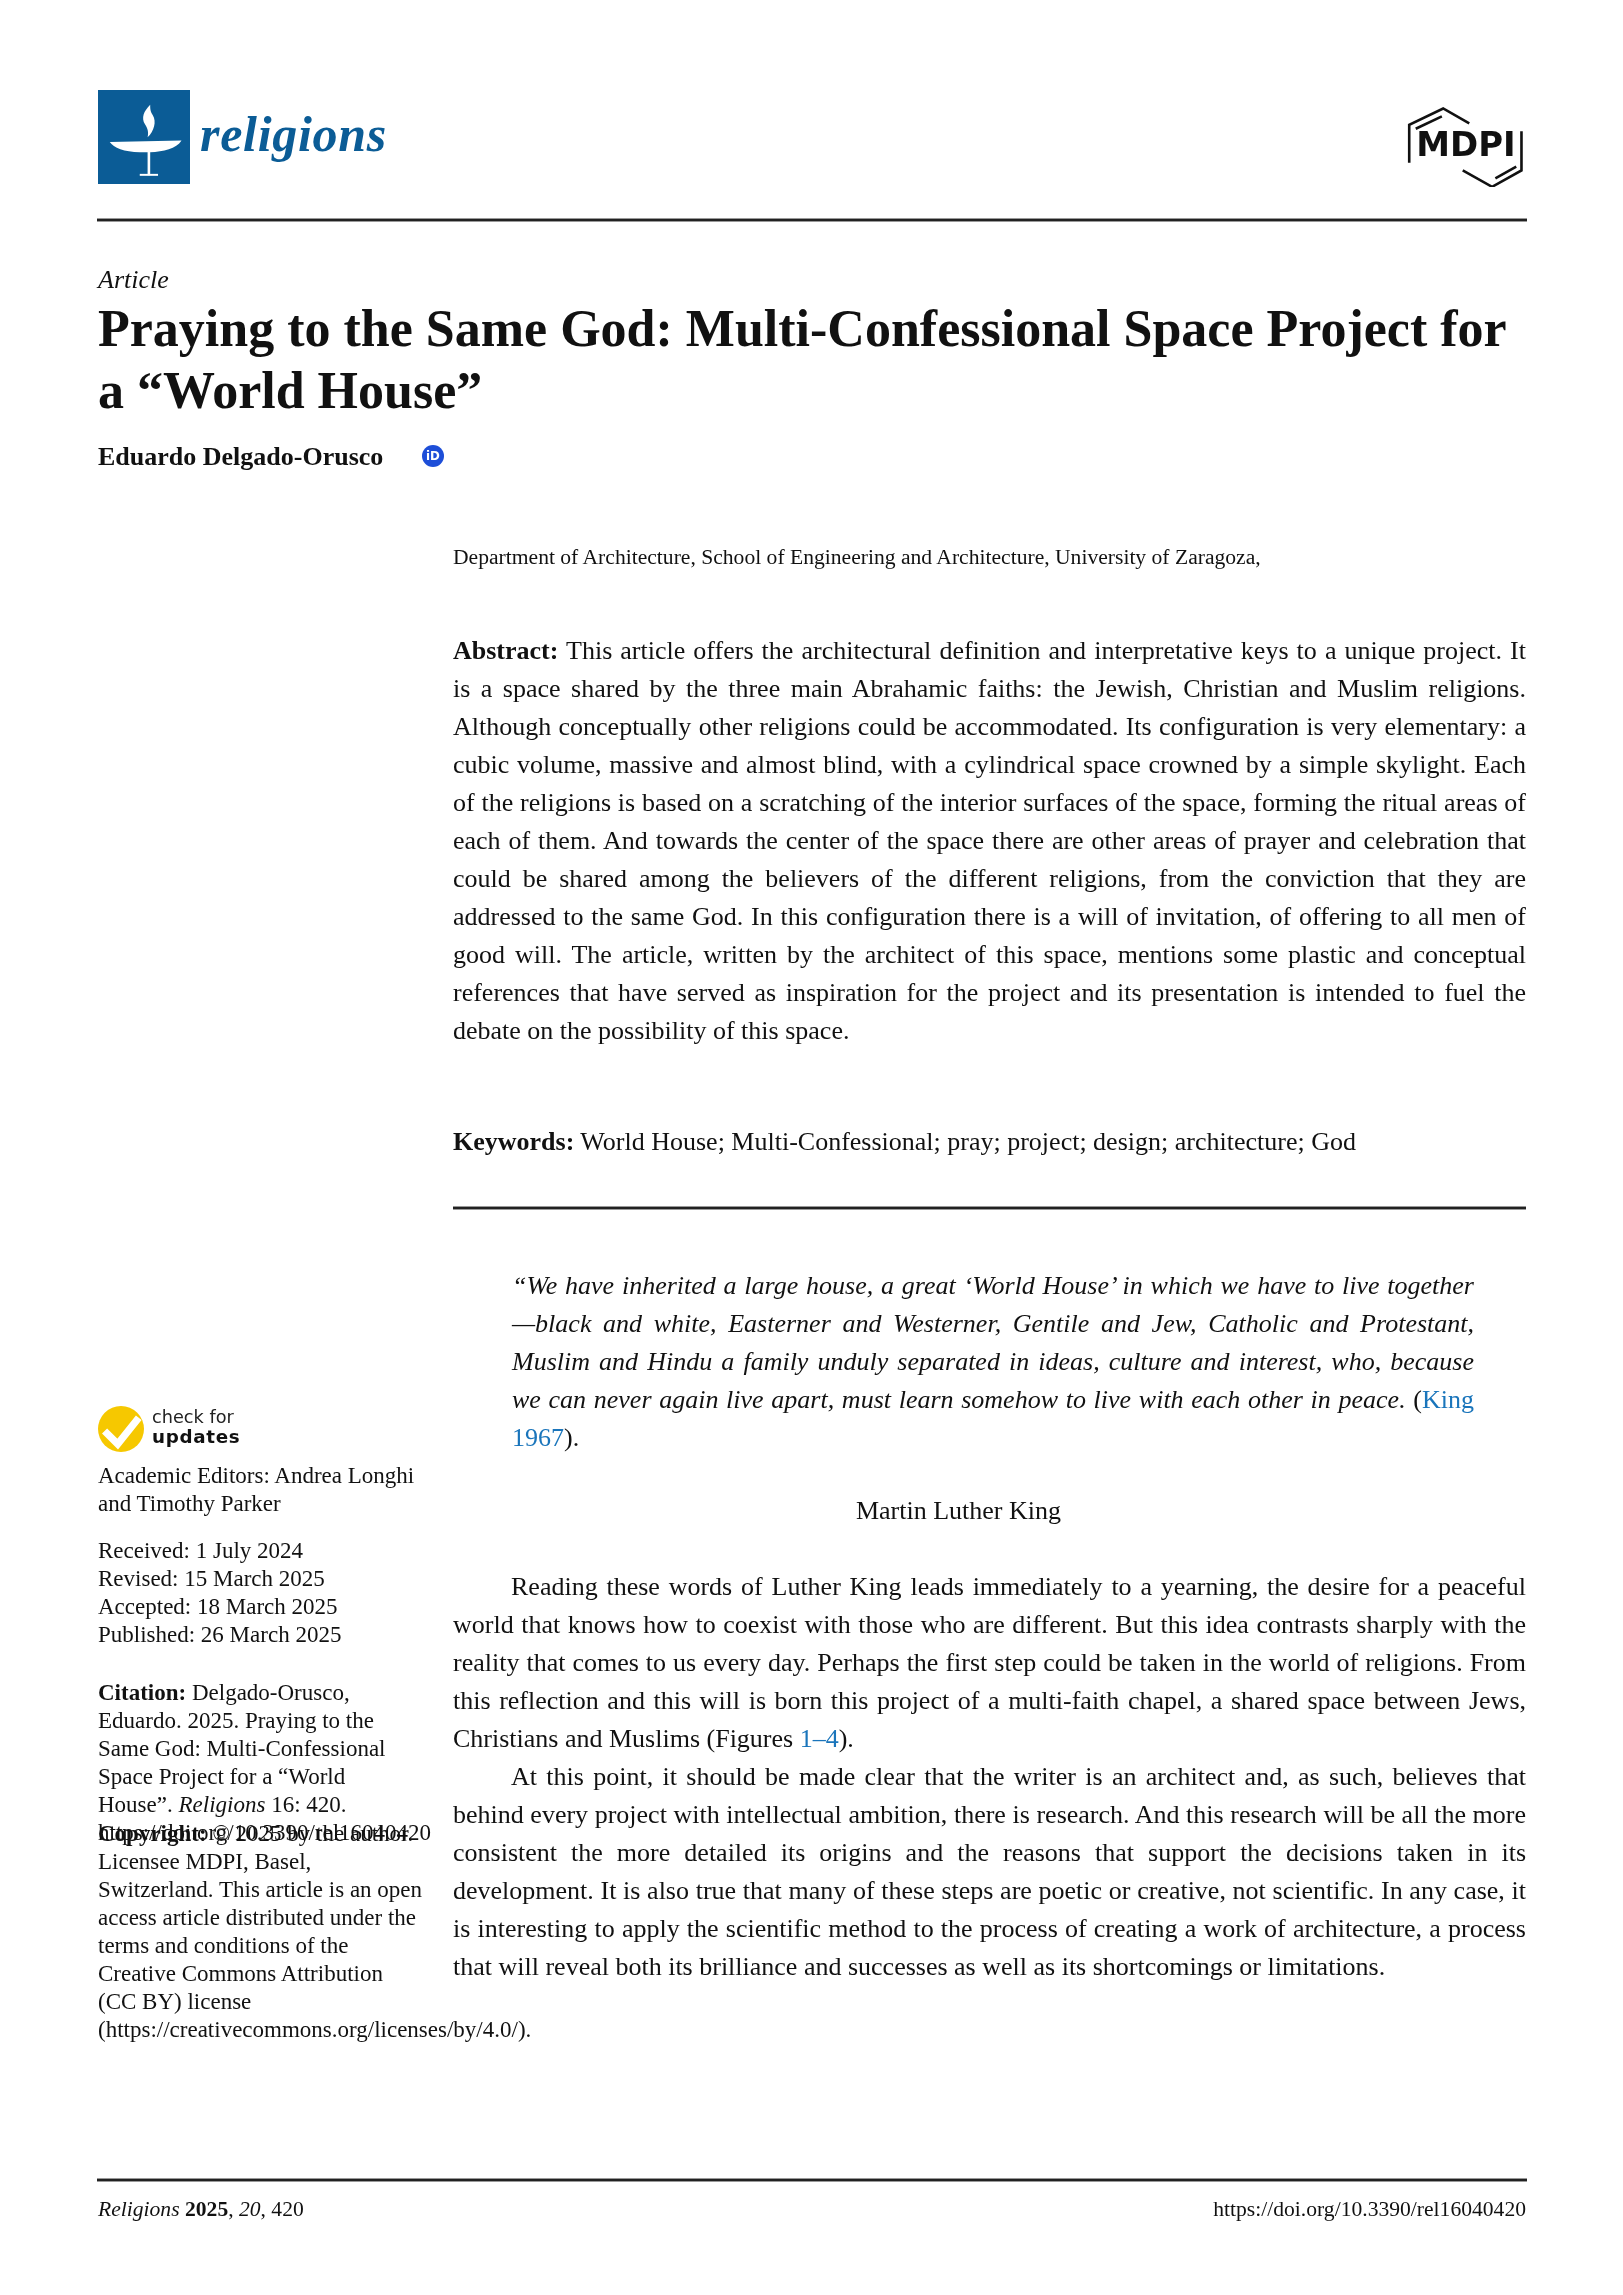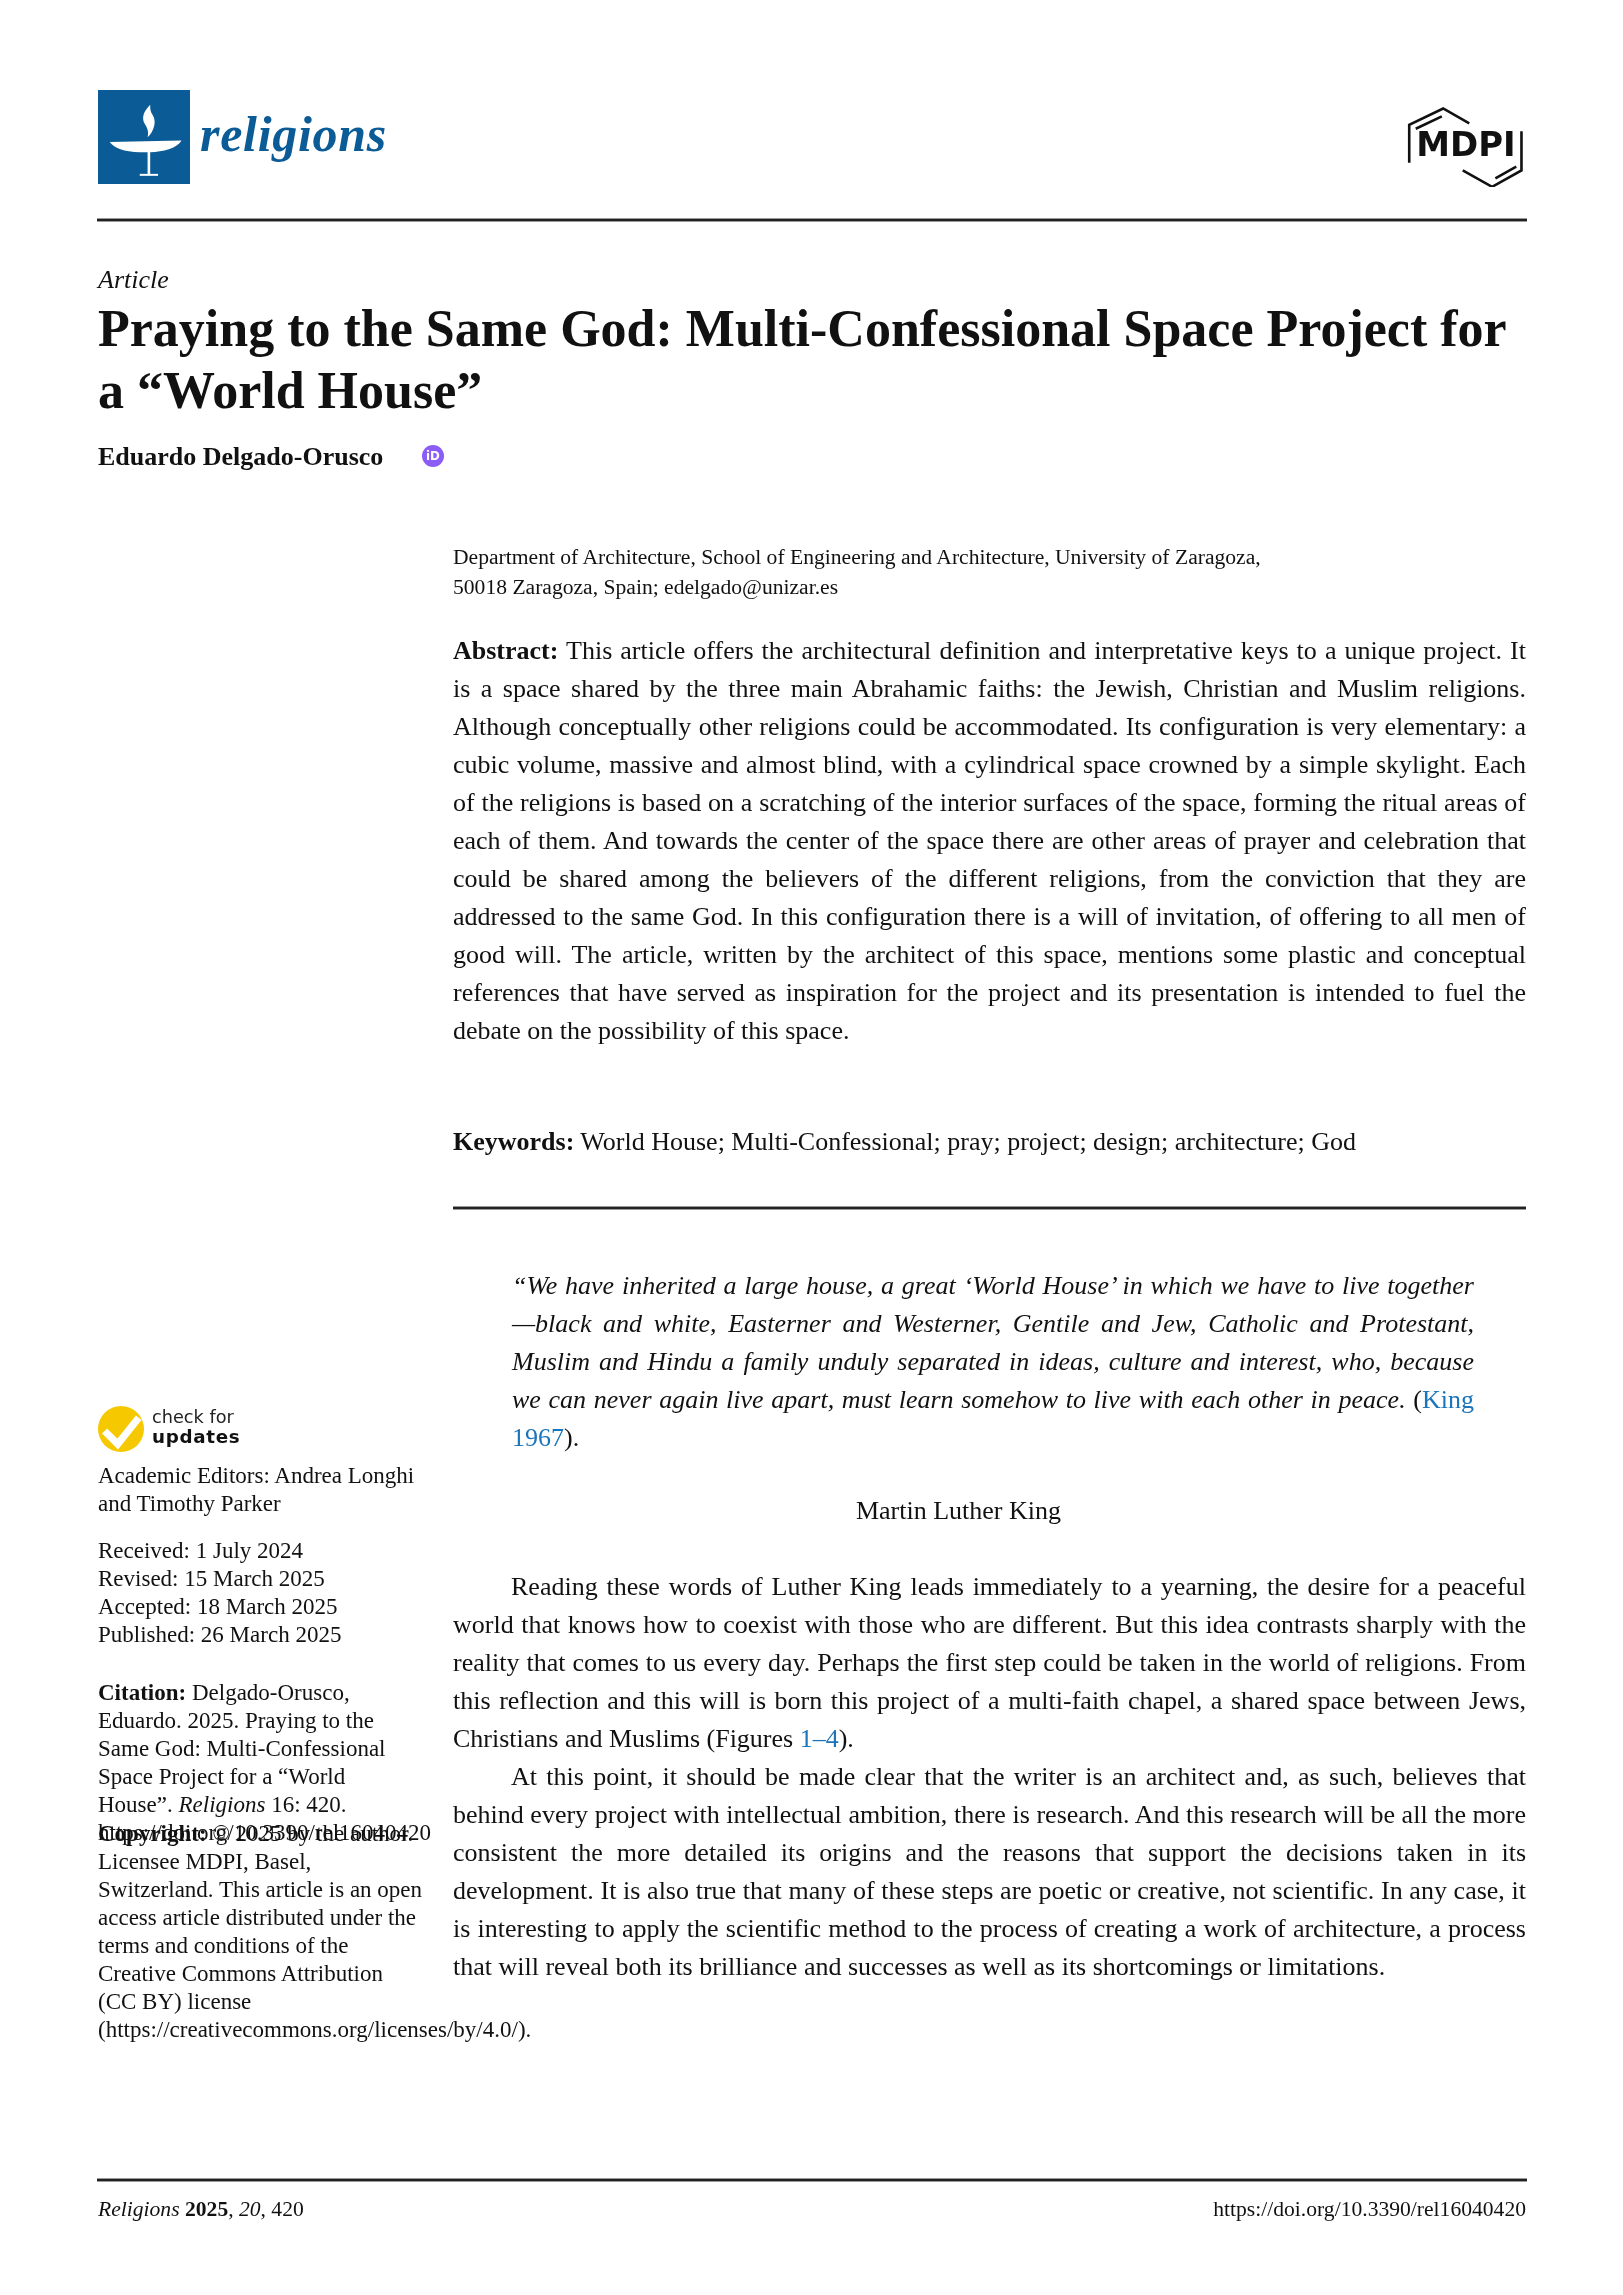--- a/index.html
+++ b/index.html
@@ -12,21 +12,21 @@
   #journal-name { left:200px; top:105px; font-family:"Liberation Serif", serif; font-style:italic;
                   font-weight:bold; font-size:50px; color:#0b5c96; letter-spacing:0.7px; }
   #mdpi-logo { left:1404px; top:105px; width:124px; height:82px; }
   .rule { position:absolute; height:2.6px; background:#222; border-top:0.7px solid #999; border-bottom:0.7px solid #999; }
   #header-rule { left:97px; width:1430px; top:218px; height:2px; }
 
   #article-type { left:98px; top:265px; font-size:26px; font-style:italic; font-family:"Liberation Serif", serif; }
   #title { left:98px; top:298px; width:1440px; font-family:"Liberation Serif", serif; font-weight:bold;
            font-size:52px; line-height:62px; color:#111; }
   #author { left:98px; top:442px; font-family:"Liberation Serif", serif; font-weight:bold; font-size:26px; }
-  #orcid-icon { left:422px; top:445px; width:22px; height:22px; border-radius:50%; background:#8b5cf6;
+  #orcid-icon { left:422px; top:445px; width:22px; height:22px; border-radius:50%; background:#1d4ed8;
                 color:#fff; font-family:"DejaVu Sans", sans-serif; font-size:11.8px; font-weight:bold;
                 text-align:center; line-height:22px; }
 
   
   .main { left:453px; width:1073px; }
   #affiliation { top:542px; font-family:"Liberation Serif", serif; font-size:21.6px; line-height:30px; }
   #abstract { top:632px; font-family:"Liberation Serif", serif; font-size:26px; line-height:38px; text-align:justify; }
   #abstract b, #keywords b { font-weight:bold; }
   #keywords { top:1123px; font-family:"Liberation Serif", serif; font-size:26px; line-height:37px; }
   #abstract-rule { left:453px; width:1073px; top:1206px; height:2px; }
@@ -82,21 +82,20 @@
 
 <div id="header-rule" class="rule"></div>
 
 <div id="article-type" class="abs">Article</div>
 <div id="title" class="abs">Praying to the Same God: Multi-Confessional Space Project for a “World House”</div>
 <div id="author" class="abs">Eduardo Delgado-Orusco</div>
 <div id="orcid-icon" class="abs">iD</div>
 
 <div id="affiliation" class="abs main">
   <div>Department of Architecture, School of Engineering and Architecture, University of Zaragoza,</div>
-  <div>50018 Zaragoza, Spain; edelgado@unizar.es</div>
 </div>
 
 <div id="abstract" class="abs main">
   <b>Abstract:</b>
   <span>This article offers the architectural definition and interpretative keys to a unique project.  It is a space shared by the three main Abrahamic faiths:  the Jewish, Christian and Muslim religions.  Although conceptually other religions could be accommodated. Its configuration is very elementary:  a cubic volume, massive and almost blind, with a cylindrical space crowned by a simple skylight.  Each of the religions is based on a scratching of the interior surfaces of the space, forming the ritual areas of each of them. And towards the center of the space there are other areas of prayer and celebration that could be shared among the believers of the different religions, from the conviction that they are addressed to the same God.  In this configuration there is a will of invitation, of offering to all men of good will. The article, written by the architect of this space, mentions some plastic and conceptual references that have served as inspiration for the project and its presentation is intended to fuel the debate on the possibility of this space.</span>
 </div>
 
 <div id="keywords" class="abs main">
   <b>Keywords:</b>
   <span>World House; Multi-Confessional; pray; project; design; architecture; God</span>

